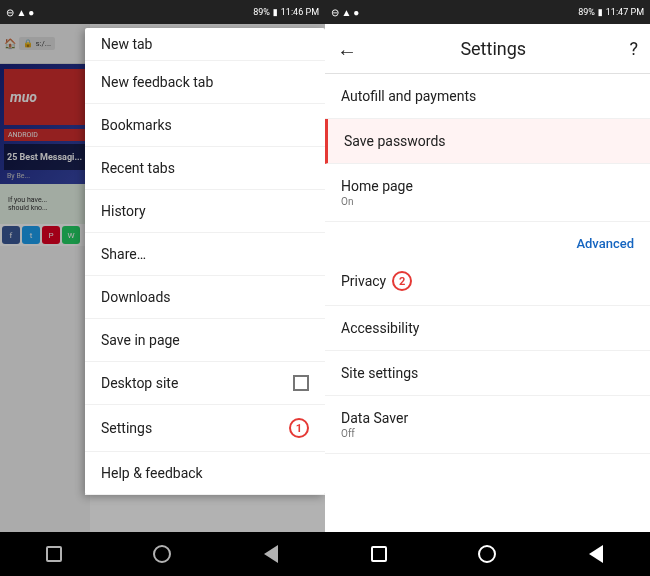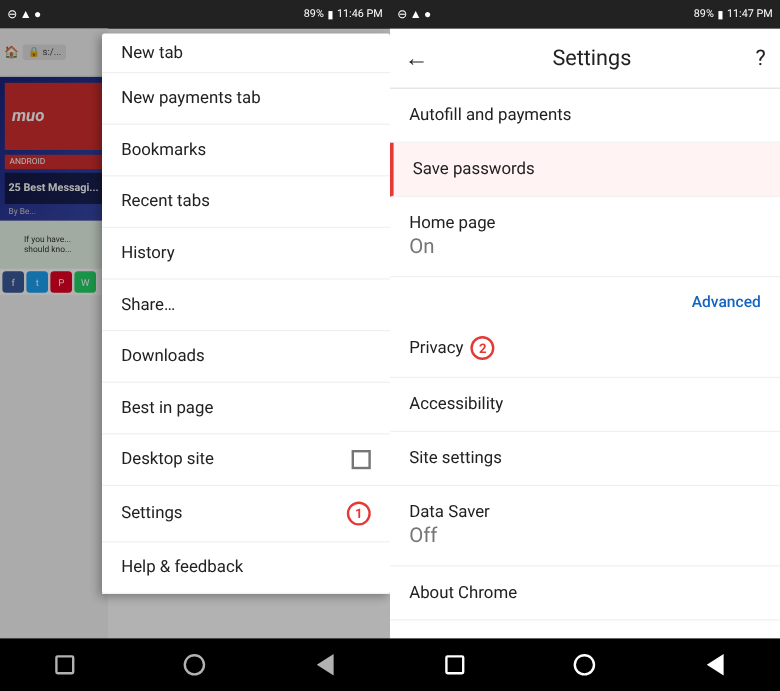--- a/index.html
+++ b/index.html
@@ -110,21 +110,21 @@
       flex-direction: column;
       justify-content: flex-end;
       padding: 4px;
     }
 
     .ad-section {
       background: #e8f5e9;
       height: 40px;
       display: flex;
       align-items: center;
-      padding: 20px;
+      padding: 8px;
     }
 
     .ad-text {
       font-size: 7px;
       color: #333;
     }
 
     .bottom-apps {
       display: flex;
       gap: 2px;
@@ -261,21 +261,21 @@
       border-bottom: 1px solid #f0f0f0;
       cursor: pointer;
     }
 
     .settings-item-title {
       font-size: 14px;
       color: #212121;
     }
 
     .settings-item-sub {
-      font-size: 17px;
+      font-size: 10px;
       color: #757575;
       margin-top: 2px;
     }
 
     .settings-section-header {
       padding: 14px 16px 6px;
       text-align: right;
     }
 
     .settings-section-title {
@@ -399,39 +399,39 @@
     </div>
   </div>
 
   <div class="dropdown-overlay"></div>
 
   <div class="dropdown-menu">
     <div class="menu-item-new-tab">
       <span>New tab</span>
     </div>
     <div class="menu-item">
-      <span class="menu-item-text">New payments tab</span>
+      <span class="menu-item-text">New feedback tab</span>
     </div>
     <div class="menu-item">
       <span class="menu-item-text">Bookmarks</span>
     </div>
     <div class="menu-item">
       <span class="menu-item-text">Recent tabs</span>
     </div>
     <div class="menu-item">
       <span class="menu-item-text">History</span>
     </div>
     <div class="menu-item">
       <span class="menu-item-text">Share…</span>
     </div>
     <div class="menu-item">
       <span class="menu-item-text">Downloads</span>
     </div>
     <div class="menu-item">
-      <span class="menu-item-text">Best in page</span>
+      <span class="menu-item-text">Save in page</span>
     </div>
     <div class="desktop-site-row">
       <span class="menu-item-text">Desktop site</span>
       <div class="checkbox-empty"></div>
     </div>
     <div class="menu-item">
       <span class="menu-item-text">Settings</span>
       <span class="circle-badge">1</span>
     </div>
     <div class="menu-item">
@@ -496,23 +496,20 @@
     <div class="settings-item">
       <div class="settings-item-title">Accessibility</div>
     </div>
     <div class="settings-item">
       <div class="settings-item-title">Site settings</div>
     </div>
     <div class="settings-item">
       <div class="settings-item-title">Data Saver</div>
       <div class="settings-item-sub">Off</div>
     </div>
-    <div class="settings-item">
-      <div class="settings-item-title">About Chrome</div>
-    </div>
   </div>
 
   <div class="nav-bar-right">
     <div class="nav-icon">
       <div class="icon-square"></div>
     </div>
     <div class="nav-icon">
       <div class="icon-circle"></div>
     </div>
     <div class="nav-icon">

